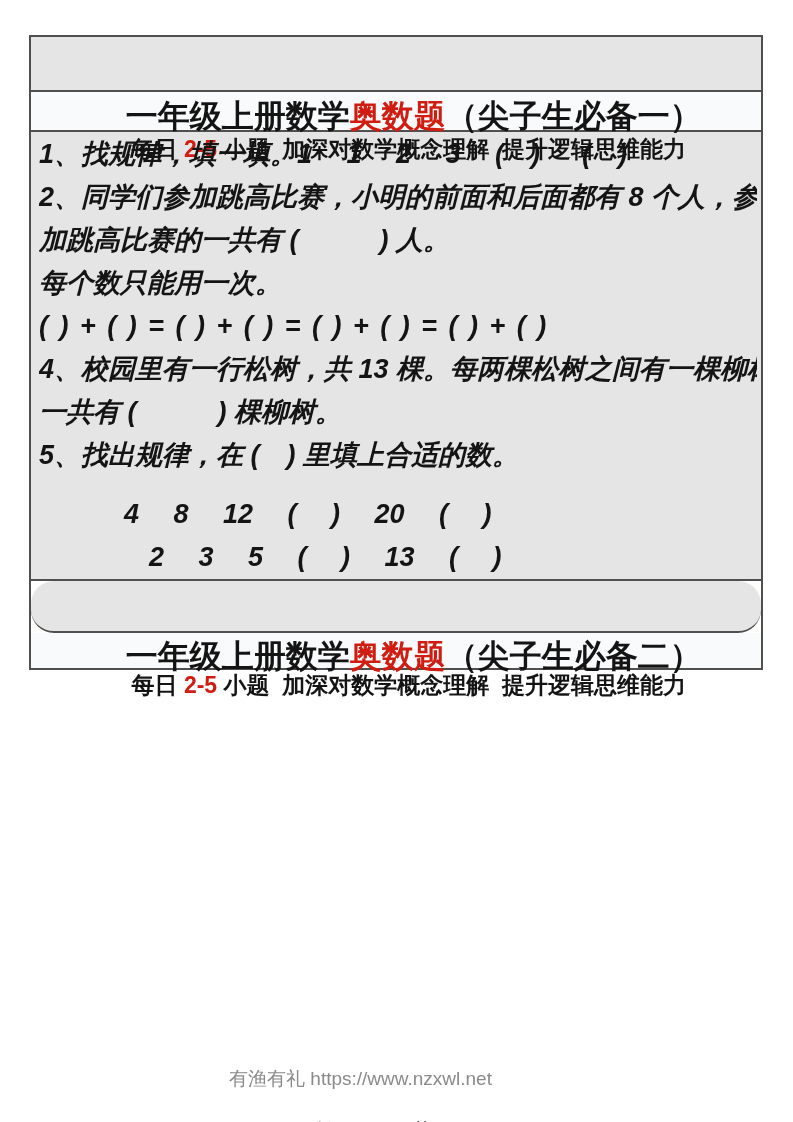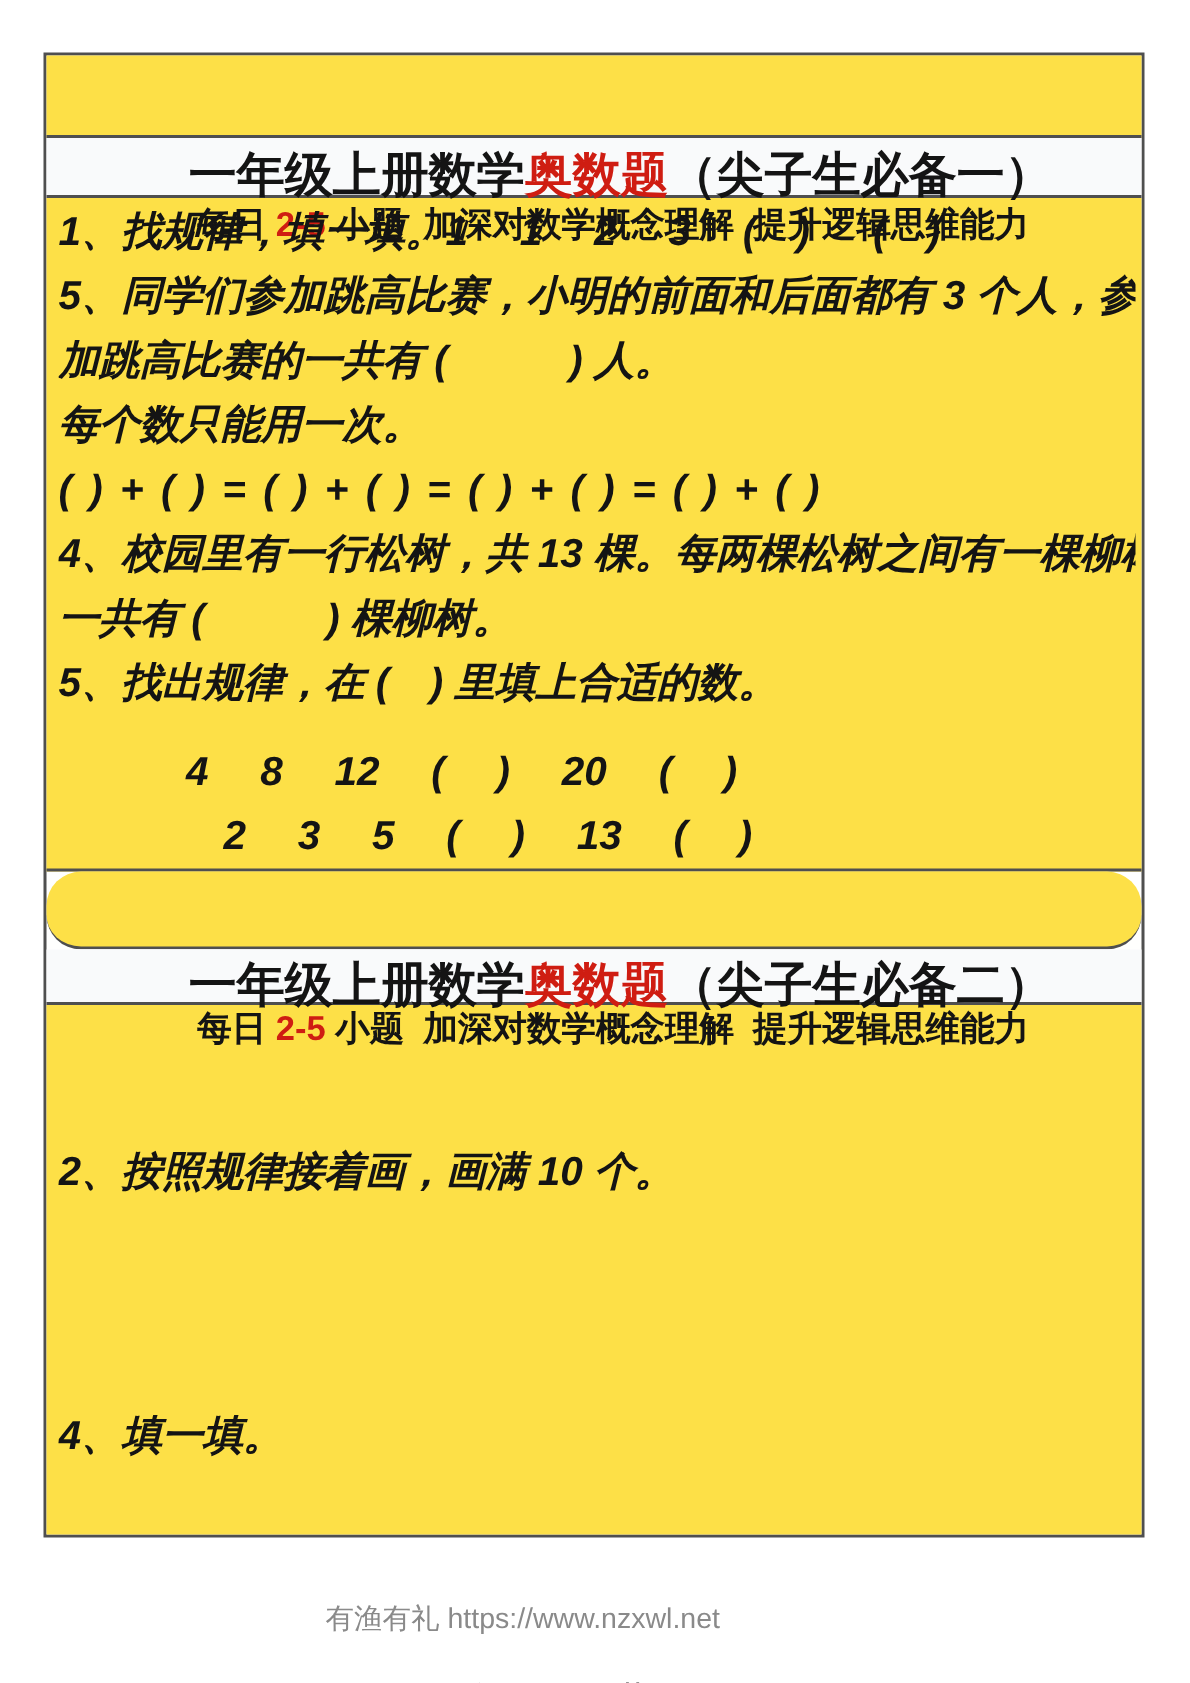--- a/index.html
+++ b/index.html
@@ -6,21 +6,21 @@
   body {
     width:793px; height:1122px; position:relative;
     background:#ffffff; overflow:hidden;
     font-family:"Liberation Sans","DejaVu Sans",sans-serif;
     color:#141414;
   }
   .sheet {
     position:absolute; left:29px; top:35px; width:730px;
     border:2px solid #4f4f4f; background:#fffffe;
   }
-  .row { border-bottom:2px solid #4f4f4f; background:#fde047; }
+  .row { border-bottom:2px solid #4f4f4f; background:#e5e5e5; }
   .row:last-child { border-bottom:none; }
   .title-row {
     height:53px; line-height:53px; text-align:center;
     font-size:32px; font-weight:bold; white-space:pre;
   }
   .title-row.second { height:50px; line-height:50px;border-radius:23px; }
   .subtitle-row {
     height:38px; line-height:38px; text-align:center;
     font-size:23px; font-weight:bold; white-space:pre;
     background:#f9fafb;
@@ -30,21 +30,21 @@
   .cell { padding:1px 4px 0 8px; }
   .line {
     height:43px; line-height:43px; font-size:27px; font-weight:bold;
     white-space:pre; overflow:hidden;font-style:italic;
   }
   .cell2 .line { height:44px; line-height:44px; }
   .indent-a { padding-left:85px;margin-top:16px; }
   .indent-b { padding-left:110px; }
   .stretch { letter-spacing:2px; }
   .footer-site {
-    position:absolute; top:1066px; left:0; width:697px; text-align:center;
+    position:absolute; top:1066px; left:12px; width:697px; text-align:center;
     color:#8a8a8a; font-size:19px; font-weight:normal; white-space:pre;
   }
   .footer-page {
     position:absolute; top:1090px; left:0; width:793px; text-align:center;
     font-family:"Liberation Serif","DejaVu Serif",serif;
     color:#2e2e2e; font-size:24px; letter-spacing:3px; white-space:pre;
   }
   .page-red { color:#c43a30; }
 </style>
 </head>
@@ -53,58 +53,36 @@
 <div class="sheet">
 
   <div class="row title-row">
     <span>一年级上册数学</span><span class="accent">奥数题</span><span>（尖子生必备一）</span>
   </div>
   <div class="row subtitle-row">
     <span>每日 </span><span class="accent">2-5</span><span> 小题  加深对数学概念理解  提升逻辑思维能力</span>
   </div>
   <div class="row cell cell1">
     <div class="line">1、找规律，填一填。1　 1　 2　 3　 (　)　  (　)</div>
-    <div class="line">5、同学们参加跳高比赛，小明的前面和后面都有 3 个人，参</div>
+    <div class="line">2、同学们参加跳高比赛，小明的前面和后面都有 8 个人，参</div>
     <div class="line">加跳高比赛的一共有 (　　　) 人。</div>
     <div class="line">每个数只能用一次。</div>
     <div class="line stretch">( ) + ( ) = ( ) + ( ) = ( ) + ( ) = ( ) + ( )</div>
     <div class="line">4、校园里有一行松树，共 13 棵。每两棵松树之间有一棵柳树。</div>
     <div class="line">一共有 (　　　) 棵柳树。</div>
     <div class="line">5、找出规律，在 (　) 里填上合适的数。</div>
     <div class="line indent-a">4　 8　 12　 (　 )　 20　 (　 )</div>
     <div class="line indent-b">2　 3　 5　 (　 )　 13　 (　 )</div>
   </div>
 
   <div class="row title-row second">
     <span>一年级上册数学</span><span class="accent">奥数题</span><span>（尖子生必备二）</span>
   </div>
   <div class="row subtitle-row second">
     <span>每日 </span><span class="accent">2-5</span><span> 小题  加深对数学概念理解  提升逻辑思维能力</span>
   </div>
-  <div class="row cell cell2">
-    <div class="line">
-      
-    </div>
-    <div class="line">
-      
-    </div>
-    <div class="line">2、按照规律接着画，画满 10 个。</div>
-    <div class="line">
-      
-    </div>
-    <div class="line">
-      
-    </div>
-    <div class="line">
-      
-    </div>
-    <div class="line">4、填一填。</div>
-    <div class="line">
-      
-    </div>
-  </div>
 
 </div>
 
 <div class="footer-site">有渔有礼 https://www.nzxwl.net</div>
 <div class="footer-page">
   <span>第 </span><span class="page-red">1</span><span> 页 共 </span><span class="page-red">7</span><span> 页</span>
 </div>
 
 </body></html>

